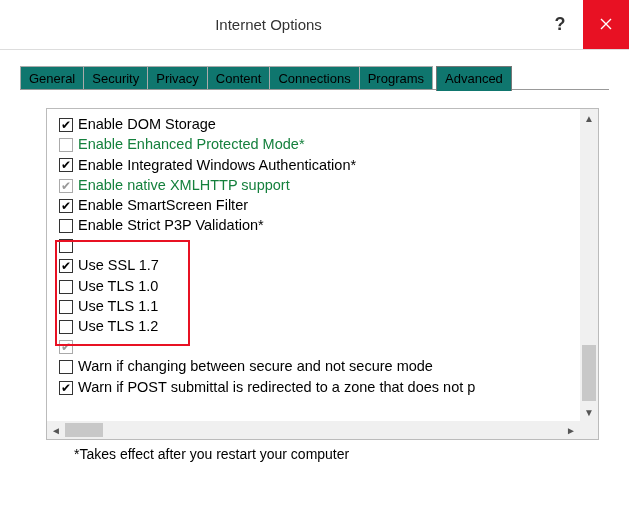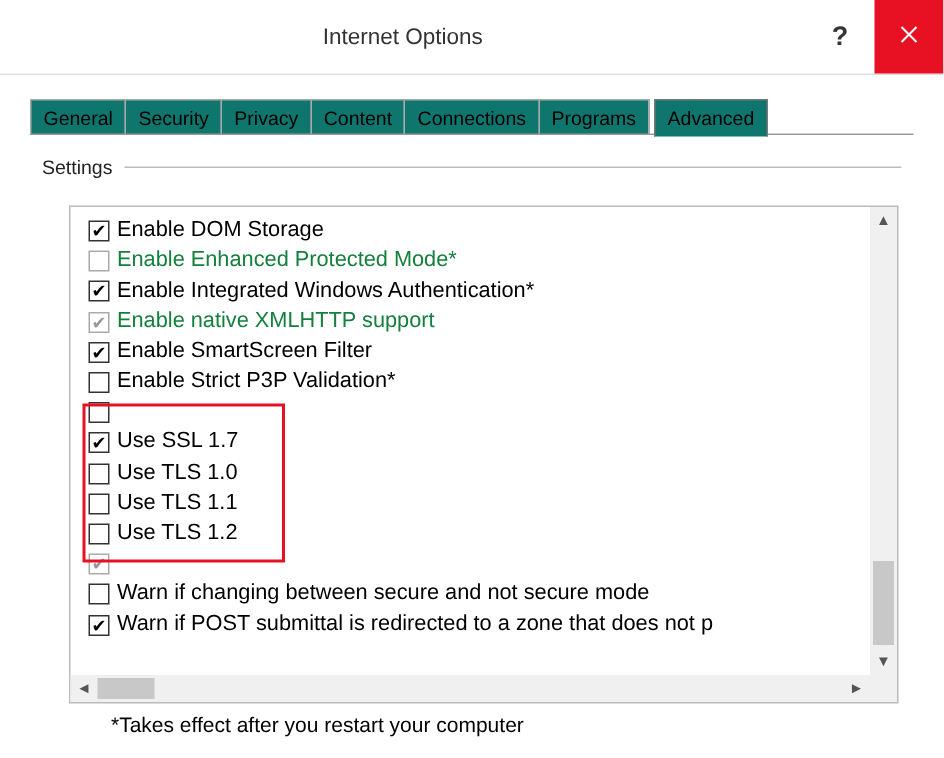--- a/index.html
+++ b/index.html
@@ -223,24 +223,20 @@
   <div class="tab"><span>Security</span></div>
   <div class="tab"><span>Privacy</span></div>
   <div class="tab"><span>Content</span></div>
   <div class="tab"><span>Connections</span></div>
   <div class="tab"><span>Programs</span></div>
   <div class="tab active"><span>Advanced</span></div>
   <div class="tab-baseline"></div>
 </div>
 
 <div class="panel">
-  <div class="groupbox-header">
-    <span class="groupbox-label">Settings</span>
-    <div class="groupbox-line"></div>
-  </div>
 
   <div class="settings-area">
     <div class="settings-list" id="settings-list">
 
       <div class="row">
           <span class="cb">✔</span>
           <span class="lbl">Enable DOM Storage</span>
         </div>
         <div class="row disabled">
           <span class="cb disabled"></span>

